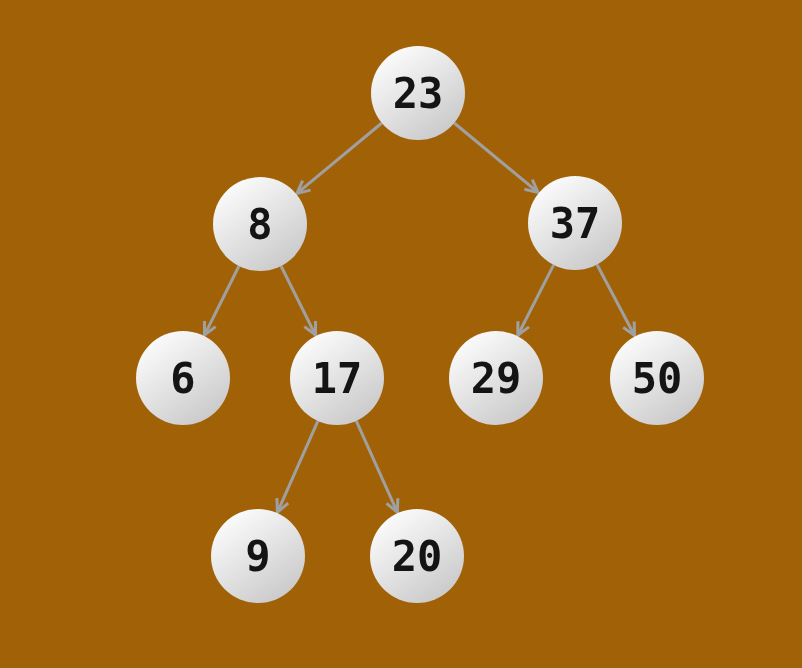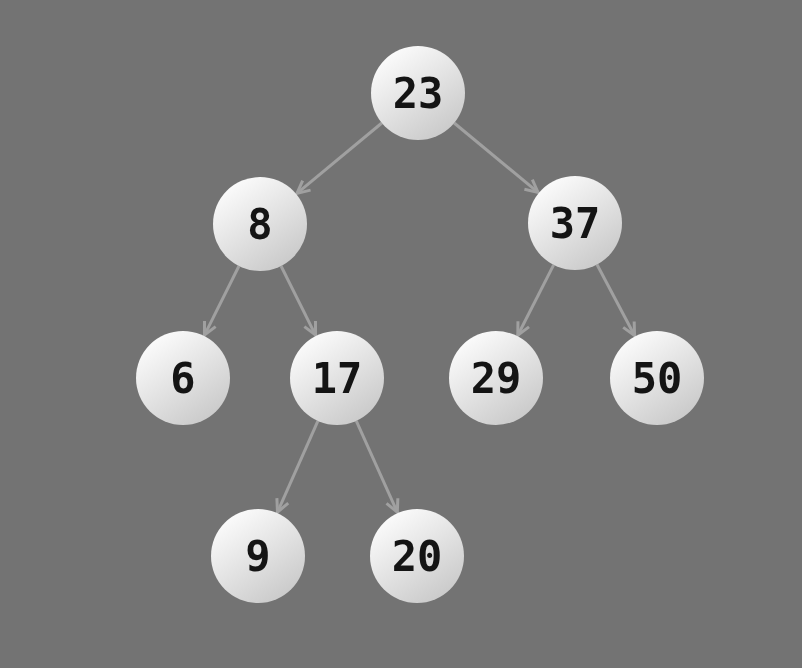--- a/index.html
+++ b/index.html
@@ -4,21 +4,21 @@
 <style>
   html, body {
     margin: 0;
     padding: 0;
     background: #000000;
   }
   .canvas {
     position: relative;
     width: 802px;
     height: 668px;
-    background: #737373;
+    background: #a16207;
     overflow: hidden;
   }
   .canvas svg {
     position: absolute;
     top: 0;
     left: 0;
   }
   .node-label {
     font-family: "DejaVu Sans Mono", "Liberation Mono", monospace;
     font-weight: bold;

